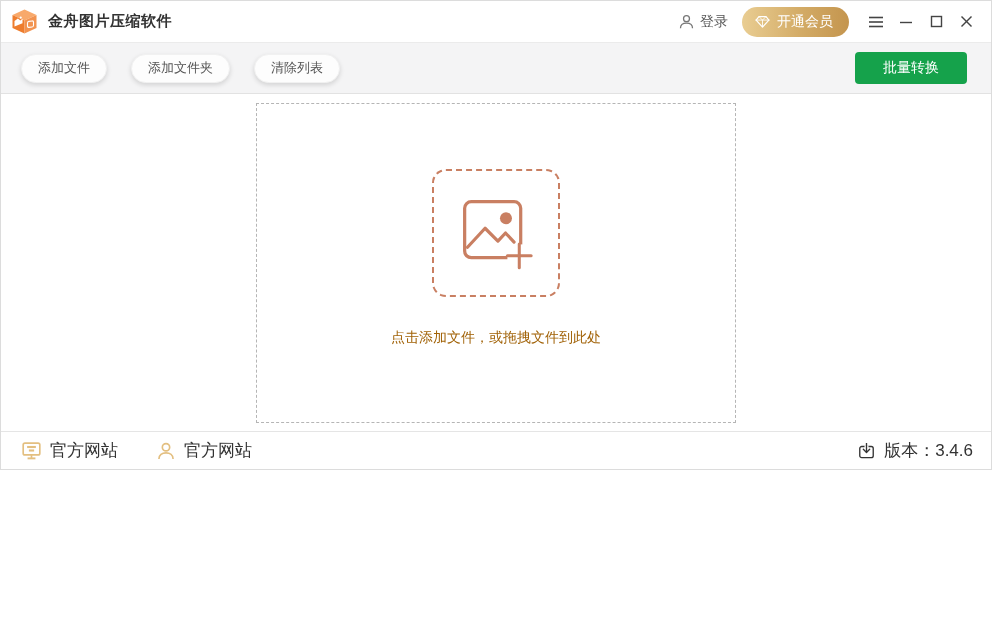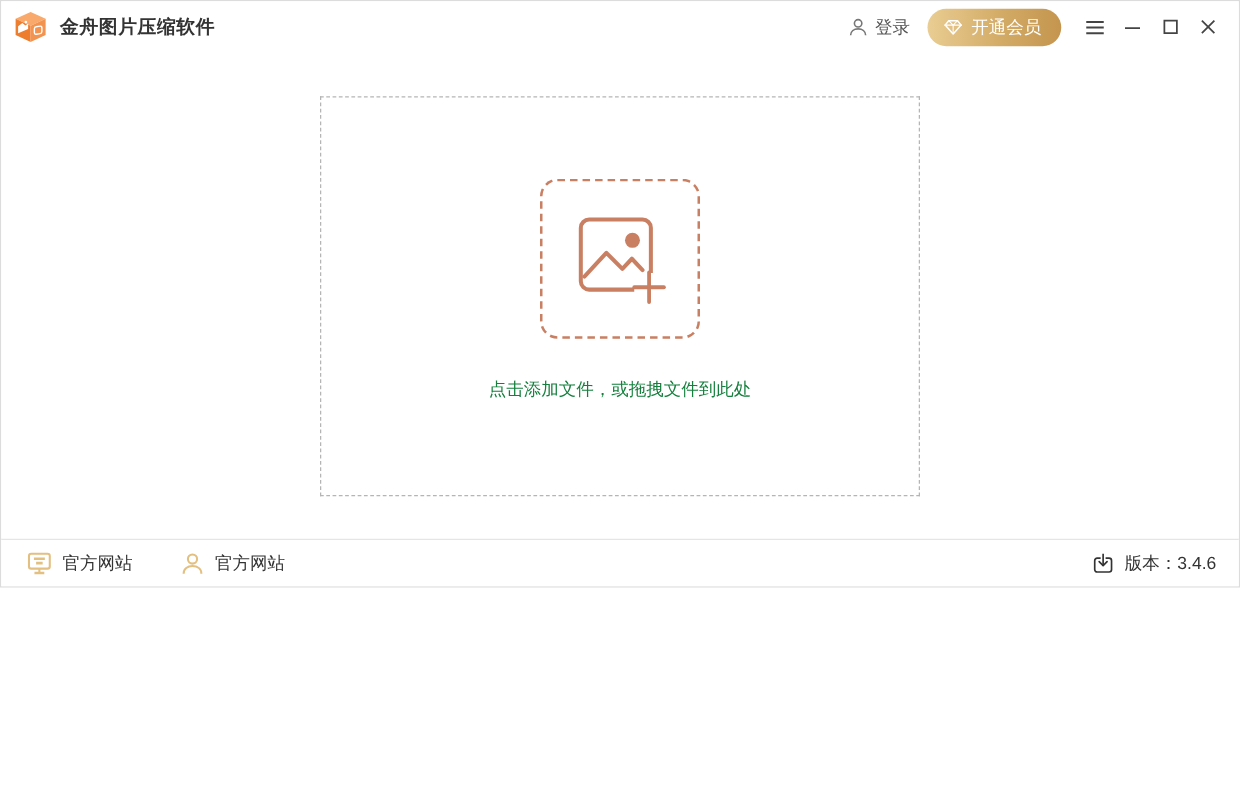--- a/index.html
+++ b/index.html
@@ -80,33 +80,33 @@
     align-items: center; justify-content: center;
     cursor: pointer;
     padding-bottom: 10px;
   }
   .icon-box {
     width: 128px; height: 128px;
     border: 2px dashed #c97f62; border-radius: 14px;
     display: flex; align-items: center; justify-content: center;
     margin-bottom: 32px;
   }
-  .hint { font-size: 14px; color: #15803d; }
+  .hint { font-size: 14px; color: #a16207; }
 
   
   .footer {
     height: 38px; flex-shrink: 0;
     border-top: 1px solid #e5e5e5;
     background: #fff;
     display: flex; align-items: center;
     padding: 0 18px 0 20px;
   }
   .footer-item {
     display: flex; align-items: center; gap: 8px;
-    font-size: 14px; color: #333; cursor: pointer;
+    font-size: 17px; color: #333; cursor: pointer;
     margin-right: 38px;
   }
   .footer-right { margin-left: auto; margin-right: 0; }
   .icon { display: inline-flex; align-items: center; justify-content: center; }
 </style>
 </head>
 <body>
 
 <div class="window">
 
@@ -165,20 +165,26 @@
         <button class="win-btn">
           <svg width="13" height="13" viewBox="0 0 13 13" stroke="#444" stroke-width="1.4">
             <line x1="1.5" y1="1.5" x2="11.5" y2="11.5"></line>
             <line x1="11.5" y1="1.5" x2="1.5" y2="11.5"></line>
           </svg>
         </button>
       </div>
     </div>
   </div>
 
+  <div class="toolbar">
+    <button class="pill-btn">添加文件</button>
+    <button class="pill-btn">添加文件夹</button>
+    <button class="pill-btn">清除列表</button>
+    <button class="convert-btn">批量转换</button>
+  </div>
 
   <div class="main">
     <div class="dropzone">
       <div class="icon-box">
         <span class="icon">
           <svg width="76" height="76" viewBox="0 0 80 80">
             <rect x="7" y="7" width="59" height="59" rx="7" fill="none" stroke="#c97f62" stroke-width="3.4"></rect>
             <path d="M10 55 L28.5 35 L42 48.5 L50 40 L59 49.5" fill="none" stroke="#c97f62" stroke-width="3.4" stroke-linecap="round" stroke-linejoin="round"></path>
             <circle cx="50.5" cy="24.5" r="6.3" fill="#c97f62"></circle>
             <rect x="52" y="52" width="28" height="28" fill="#ffffff"></rect>

